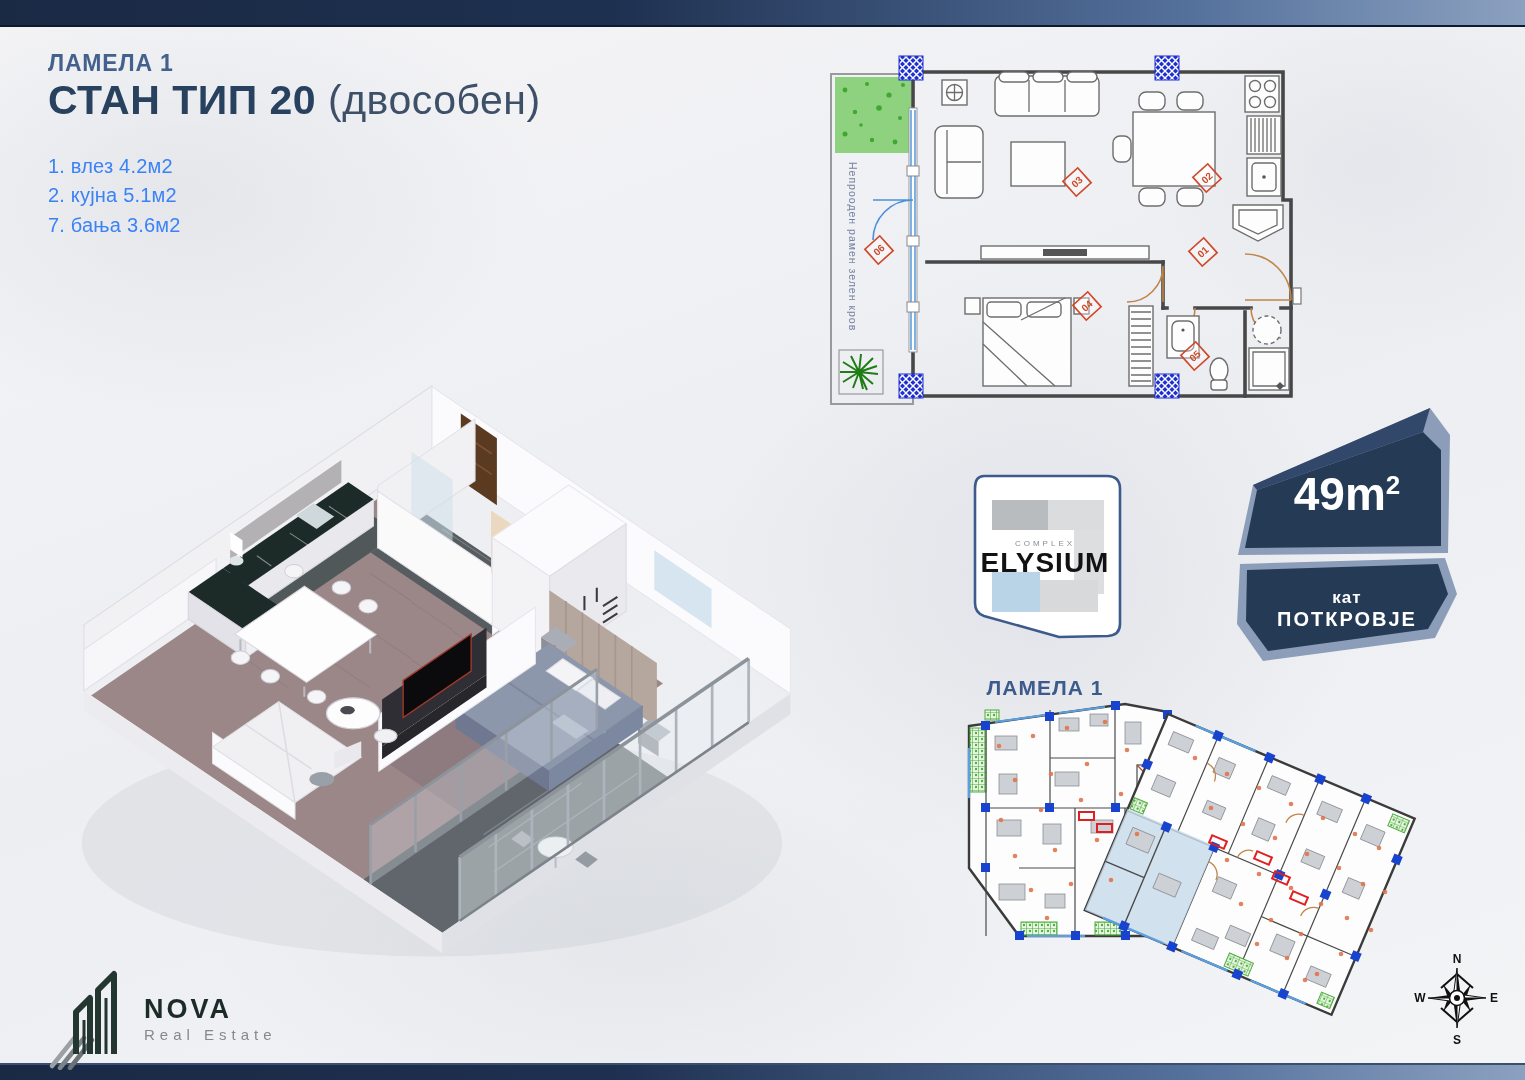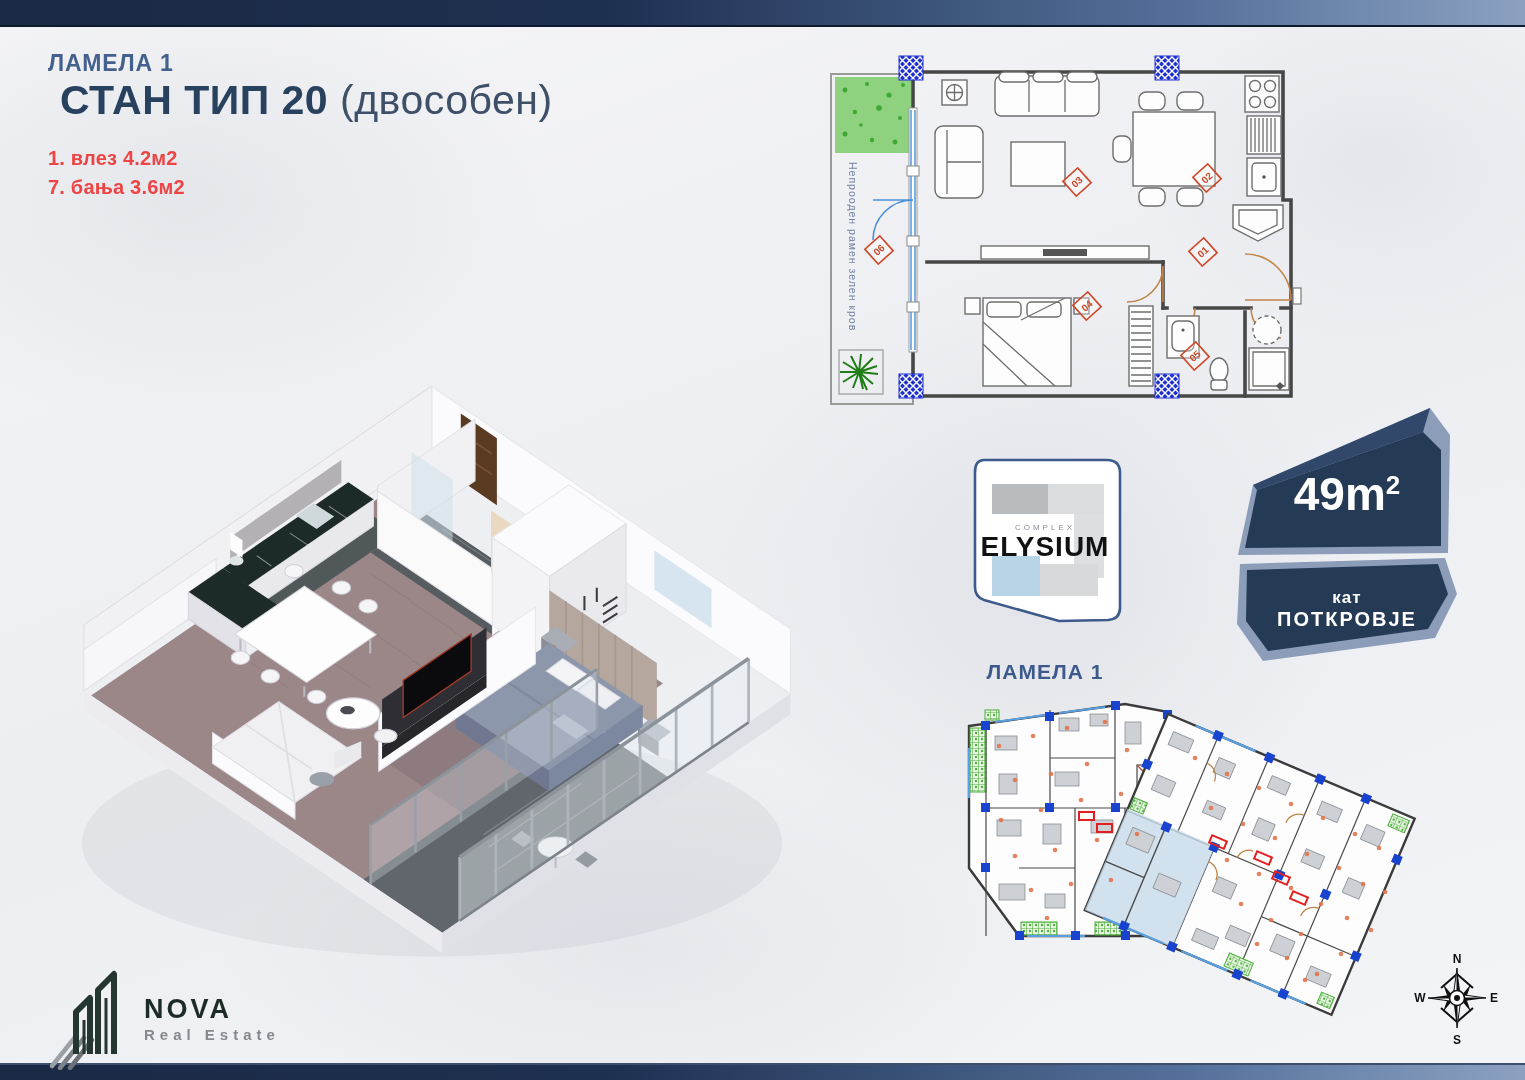--- a/index.html
+++ b/index.html
@@ -13,55 +13,56 @@
       radial-gradient(ellipse 400px 300px at 90% 15%, rgba(205,210,218,.30), transparent 60%),
       linear-gradient(160deg,#f5f5f7 0%,#edeef2 50%,#f3f4f6 100%);
   }
   .bar{position:absolute;left:0;width:1525px;
     background:linear-gradient(90deg,#1a2a45 0%,#1d2f4e 38%,#42598249 55%,#54719c 78%,#8ba0bf 100%);
     background:linear-gradient(90deg,#1a2a45 0%,#1e3050 40%,#54719c 78%,#8ca1c0 100%);}
   .bar.top{top:0;height:25px;border-bottom:2px solid #0e1a2d;}
   .bar.bottom{top:1063px;height:17px;border-top:2px solid #3c4f6e;}
   .title-block{position:absolute;left:48px;top:50px;}
   .lamela{color:#44618d;font-size:23px;font-weight:700;letter-spacing:.8px;}
-  .apt-title{margin-top:2px;font-size:41px;line-height:1.05;color:#27415f;font-weight:700;letter-spacing:.5px;margin-left:12px;}
+  .apt-title{margin-top:2px;font-size:41px;line-height:1.05;color:#27415f;font-weight:700;letter-spacing:.5px;}
   .apt-title .light{font-weight:400;color:#3e5068;}
-  ul.rooms{list-style:none;margin:22px 0 0 0;padding:0;font-size:20px;font-weight:700;color:#ef4444;line-height:1.47;letter-spacing:.2px;}
+  ul.rooms{list-style:none;margin:30px 0 0 0;padding:0;font-size:20px;font-weight:400;color:#3b82f6;line-height:1.47;letter-spacing:.2px;}
   .panel{position:absolute;}
   svg text{font-family:"Liberation Sans",sans-serif;}
   .mk rect{fill:#fff;fill-opacity:.35;stroke:#cf4a2a;stroke-width:1.7;}
   .mk text{fill:#cf4a2a;font-weight:700;font-size:10px;text-anchor:middle;dominant-baseline:central;}
   .wallline{stroke:#474747;stroke-width:3.6;fill:none;stroke-linecap:square;}
   .thinline{stroke:#6d6d6d;stroke-width:1.3;fill:none;}
   .furn{stroke:#6d6d6d;stroke-width:1.4;fill:#fdfdfd;}
   .doorarc{stroke:#c08548;stroke-width:1.6;fill:none;}
   .bluearc{stroke:#4a90d9;stroke-width:1.6;fill:none;}
   
-  .elysium-card{position:absolute;left:952px;top:456px;width:186px;height:232px;text-align:center;}
+  .elysium-card{position:absolute;left:952px;top:472px;width:186px;height:232px;text-align:center;}
   .elysium-caption{margin-top:14px;color:#3d5a8c;font-size:21px;font-weight:700;letter-spacing:1px;}
   
   .nova{position:absolute;left:46px;top:958px;display:flex;align-items:center;}
   .nova-text{margin-left:6px;margin-top:10px;}
   .nova-name{font-size:27px;font-weight:700;color:#1d2b26;letter-spacing:3px;line-height:1;}
-  .nova-tag{font-size:15px;color:#85888c;letter-spacing:5px;margin-top:3px;font-weight:bold;}
+  .nova-tag{font-size:15px;color:#85888c;letter-spacing:5px;margin-top:3px;}
 </style>
 </head>
 <body>
 
 <div class="bar top"></div>
 <div class="bar bottom"></div>
 
 <div class="title-block">
   <div class="lamela">ЛАМЕЛА 1</div>
   <div class="apt-title">
     <span>СТАН ТИП 20</span>
     <span class="light">(двособен)</span>
   </div>
   <ul class="rooms">
     <li>1. влез 4.2м2</li>
+    <li>2. кујна 5.1м2</li>
     <li>7. бања 3.6м2</li>
   </ul>
 </div>
 
 <svg class="panel" style="left:815px;top:50px;" width="495" height="370" viewBox="0 0 495 370">
   <defs>
     <pattern id="bluehatch" patternUnits="userSpaceOnUse" width="7" height="7">
       <rect width="7" height="7" fill="#1e2fd0"></rect>
       <path d="M0 0 L7 7 M7 0 L0 7" stroke="#fff" stroke-width="1.4"></path>
     </pattern>

